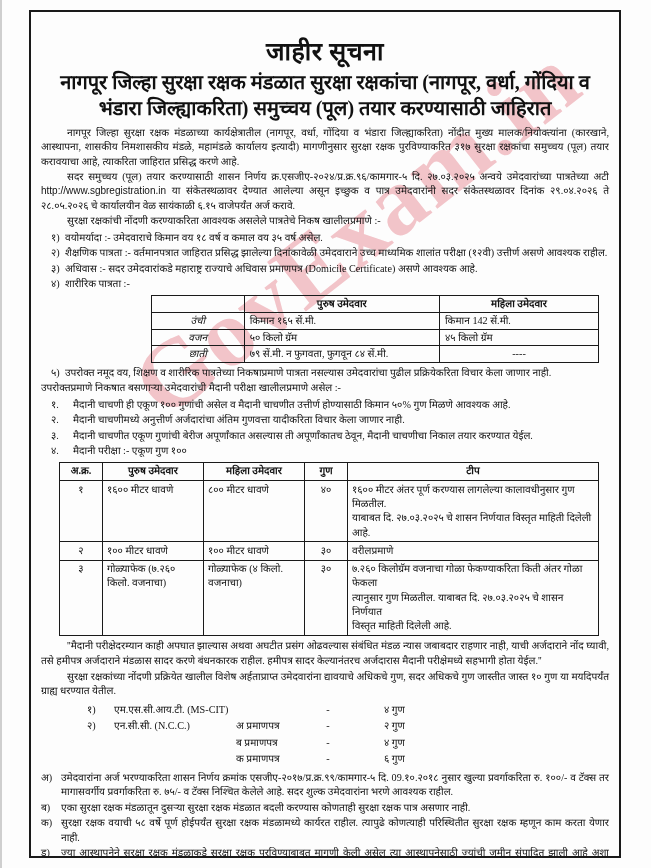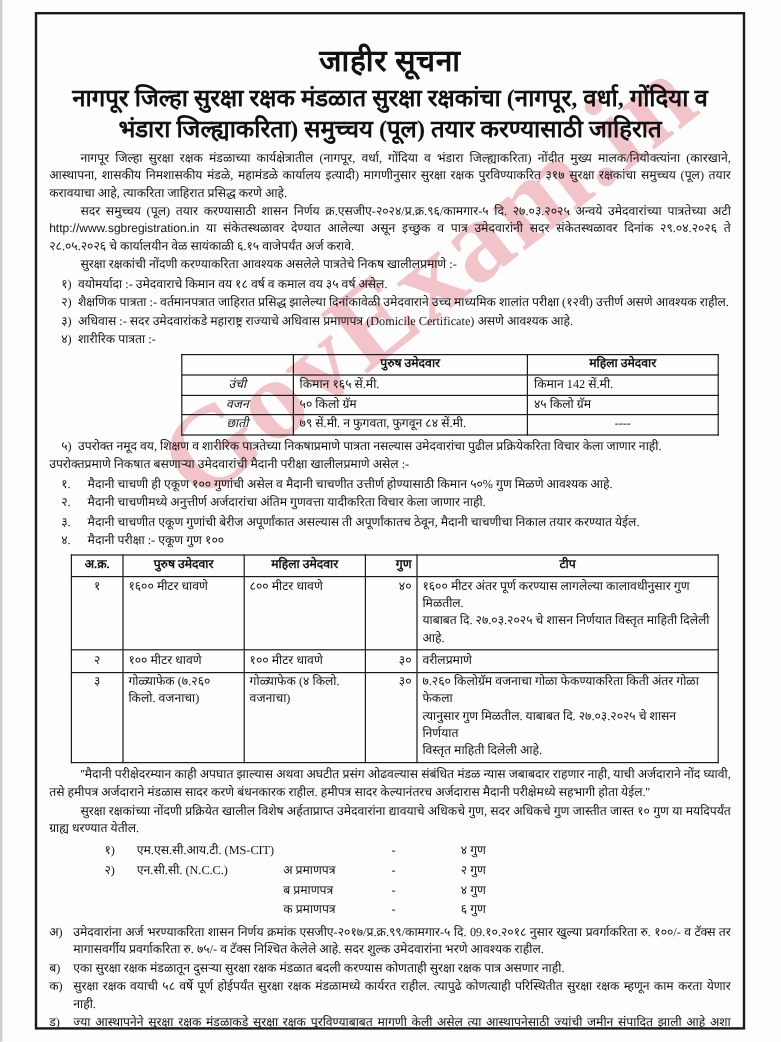--- a/index.html
+++ b/index.html
@@ -179,21 +179,21 @@
     padding: 1.5px 4px;
     line-height: 1.4;
     vertical-align: top;
     font-weight: normal;
     text-align: left;
   }
   .test-table th { font-weight: bold; text-align: center; }
   .test-table .c-sr   { width: 34px; text-align: center; }
   .test-table .c-m    { width: 92px; }
   .test-table .c-f    { width: 92px; }
-  .test-table .c-g    { width: 34px; text-align: right; }
+  .test-table .c-g    { width: 34px; text-align: center; }
   .test-table .c-note { width: auto; }
 
   
   .quote {
     font-size: 10.2px;
     line-height: 1.45;
     text-align: justify;
     margin: 3px 0 1px 0;
     text-indent: 26px;
   }

